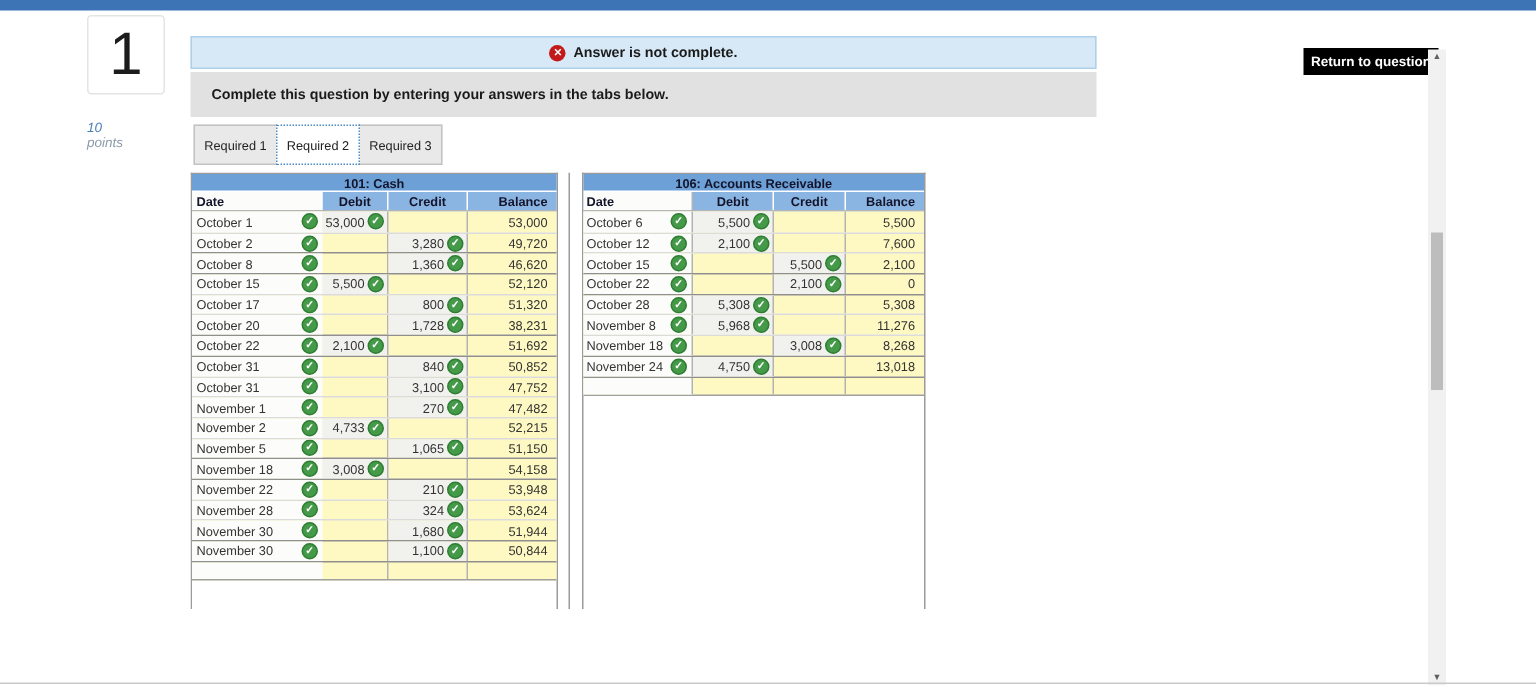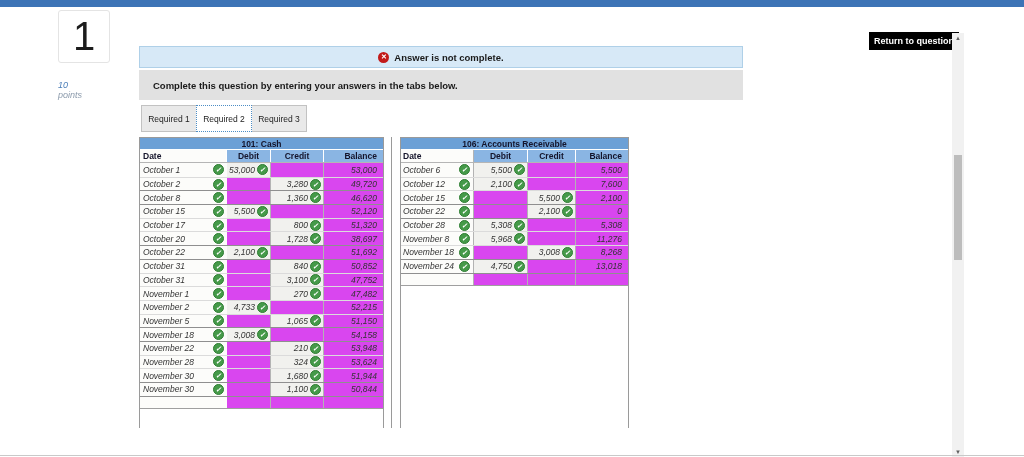--- a/index.html
+++ b/index.html
@@ -18,21 +18,21 @@
   .sb-arrow.down { bottom:0; }
   .sb-thumb { position:absolute; left:2px; top:122px; width:8px; height:105px; background:#bdbdbd; cursor:grab; }
 
   .qnum-box { position:absolute; left:58px; top:10px; width:52px; height:53px; background:#fff;
     border:1px solid #e4e4e4; border-radius:3px; display:flex; align-items:center; justify-content:center;
     font-size:40px; color:#1c1c1c; }
   .points { position:absolute; left:58px; top:80px; font-size:9px; line-height:10px;font-style:italic; }
   .points-value { color:#4d7fb8; }
   .points-label { color:#8c9bac; }
 
-  .main { position:absolute; left:127px; top:46px; width:604px;margin-left:12px; }
+  .main { position:absolute; left:127px; top:24px; width:604px; }
 
   .status-banner { height:22px; background:var(--c-banner-blue,#d7e9f7); border:1px solid var(--c-banner-blue-b,#afd0e8);
     display:flex; align-items:center; justify-content:center; gap:5px; font-size:9.5px; font-weight:bold; color:#1a1a1a; }
   .x-icon { width:11px; height:11px; border-radius:50%; background:var(--c-error,#c21a1a); color:#fff;
     font-size:7px; font-weight:bold; display:flex; align-items:center; justify-content:center; flex:0 0 auto; }
 
   .gray-banner { margin-top:2px; height:30px; background:var(--c-banner-gray,#e1e1e1); display:flex; align-items:center;
     padding-left:14px; font-size:9.5px; font-weight:bold; color:#1a1a1a; }
 
   .tabs { margin-top:5px; height:27px; display:flex; padding-left:2px; }
@@ -49,21 +49,21 @@
   .frame.cash { width:245px; }
   .frame.ar { width:229px; margin-left:8px; }
   .v-divider { width:1px; background:#9a9a9a; margin-left:7px; height:100%; }
 
   .tbl-title { height:12px; background:var(--c-title,#6ca0d6); border-bottom:1px solid #fff;
     display:flex; align-items:center; justify-content:center; font-size:8.5px; font-weight:bold; color:#14142b; }
   .tbl-head { height:13px; background:var(--c-head,#8ab5e3); display:flex; border-bottom:1px solid #b5b5b5; }
   .th { display:flex; align-items:center; justify-content:center; font-size:8.5px; font-weight:bold; color:#14142b; border-right:1px solid #fff; }
   .th:last-child { border-right:none; }
 
-  .row { display:flex; height:13.7px; border-top:1px solid #dbdbdb; background:#d946ef;font-style:italic; }
+  .row { display:flex; height:13.7px; border-top:1px solid #dbdbdb; background:#fef9c3; }
   .rows .row:first-child { border-top:none; }
   .row.group { border-top:1px solid #8f8f8f; }
   .row.last { border-bottom:1px solid #9f9f9f; }
   .cell { display:flex; align-items:center; font-size:8.5px; color:#333; overflow:hidden; }
   .c-date { justify-content:space-between; padding-left:3px; padding-right:3px; background:#fcfcfa; }
   .c-val { justify-content:flex-end; gap:2px; padding-right:2px; border-right:1px solid #b3b3b3; }
   .c-val.filled { background:var(--c-filled,#f1f1ee); }
   .c-bal { justify-content:flex-end; padding-right:6px; flex:1; }
   .date-bordered .c-date { border-right:1px solid #b3b3b3; }
 
@@ -201,21 +201,21 @@
             <div class="cell c-date">
               <span>October 20</span>
               <span class="chk">✓</span>
             </div>
             <div class="cell c-val c-debit"></div>
             <div class="cell c-val c-credit filled">
               <span>1,728</span>
               <span class="chk">✓</span>
             </div>
             <div class="cell c-bal">
-              <span>38,697</span>
+              <span>38,231</span>
             </div>
           </div>
           <div class="row group">
             <div class="cell c-date">
               <span>October 22</span>
               <span class="chk">✓</span>
             </div>
             <div class="cell c-val c-debit filled">
               <span>2,100</span>
               <span class="chk">✓</span>

